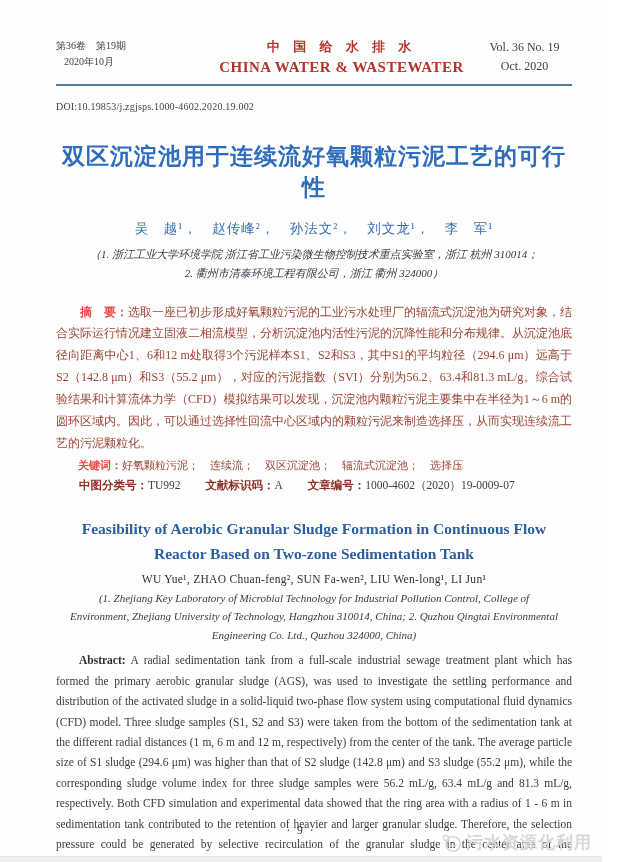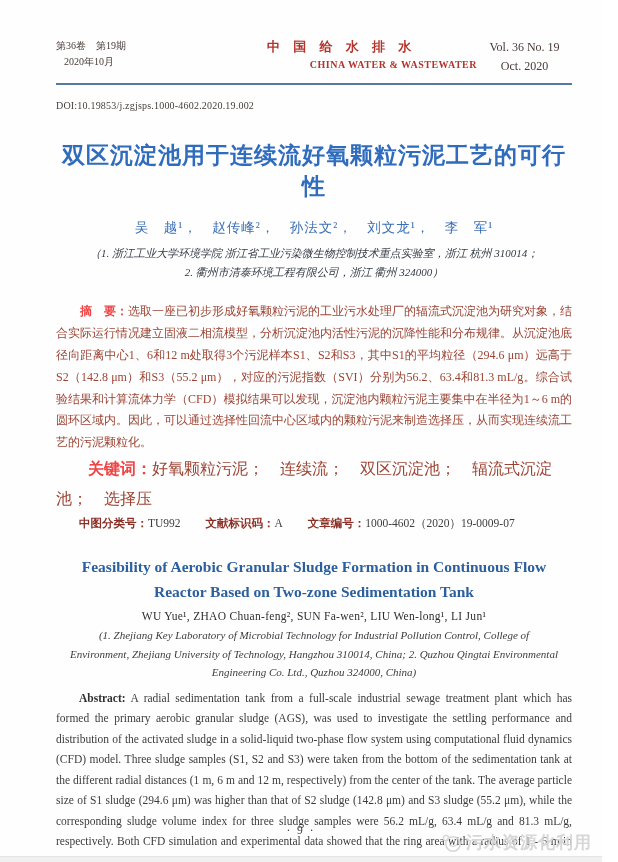--- a/index.html
+++ b/index.html
@@ -10,41 +10,41 @@
   .page { position: relative; width: 602px; height: 862px; background: #fefefe;
           padding: 38px 30px 0 56px; overflow: hidden; }
 
   
   .jheader { display: flex; justify-content: space-between; align-items: flex-start; }
   .jh-left { width: 150px; font-size: 10px; color: #463a36; line-height: 1.55; }
   .jh-left .l2 { padding-left: 8px; }
   .jh-center { flex: 1; text-align: center; color: #b2342c; }
   .jh-center .cn { font-size: 13px; font-weight: bold; letter-spacing: 5px;
                    font-family: "Liberation Serif", serif; }
-  .jh-center .en { font-size: 10px; font-weight: bold; letter-spacing: 0.5px; margin-top: 3px; text-align: right; }
+  .jh-center .en { font-size: 15px; font-weight: bold; letter-spacing: 0.5px; margin-top: 3px; }
   .jh-right { width: 95px; font-size: 12px; color: #463a36; line-height: 1.55; text-align: center; }
   .jh-rule { border: none; border-top: 2px solid #56799e; margin-top: 8px; }
 
   .doi { margin-top: 15px; font-size: 10px; color: #453f3b; letter-spacing: 0.2px; }
 
   
   .cn-title { margin-top: 29px; text-align: center; font-size: 23px; font-weight: bold;
               color: #2f6cbd; font-family: "Liberation Sans", "DejaVu Sans", sans-serif;
               letter-spacing: 1px; }
   .cn-authors { margin-top: 17px; text-align: center; font-size: 13.5px; color: #3b6fb3;
                 letter-spacing: 1px; }
   .cn-affil { margin-top: 7px; text-align: center; font-size: 11px; color: #333a45;
               line-height: 1.75; font-style: italic; }
 
   .cn-abstract-block { margin-top: 18px; }
   .cn-abstract { font-size: 12px; line-height: 1.83; color: #9c4434; text-align: justify;
                  text-indent: 2em; }
   .cn-abstract .lbl, .cn-kv .lbl { font-weight: bold; color: #ef4444;
                  font-family: "Liberation Sans", "DejaVu Sans", sans-serif; }
-  .cn-kv { font-size: 16px; line-height: 1.83; color: #9c4434; text-indent: 2em; }
+  .cn-kv { font-size: 11px; line-height: 1.83; color: #9c4434; text-indent: 2em; }
   .cn-meta { font-size: 11.5px; line-height: 1.9; text-indent: 2em; color: #3d3d3d; }
   .cn-meta .lbl { font-weight: bold; color: #8a2f25;
                   font-family: "Liberation Sans", "DejaVu Sans", sans-serif; }
   .cn-meta .seg { margin-right: 22px; }
   .cn-meta .seg:last-child { margin-right: 0; }
 
   
   .en-title { margin-top: 20px; text-align: center; font-size: 15.5px; font-weight: bold;
               color: #2c5f9e; line-height: 1.6; }
   .en-authors { margin-top: 6px; text-align: center; font-size: 11.5px; color: #2f2f33;

